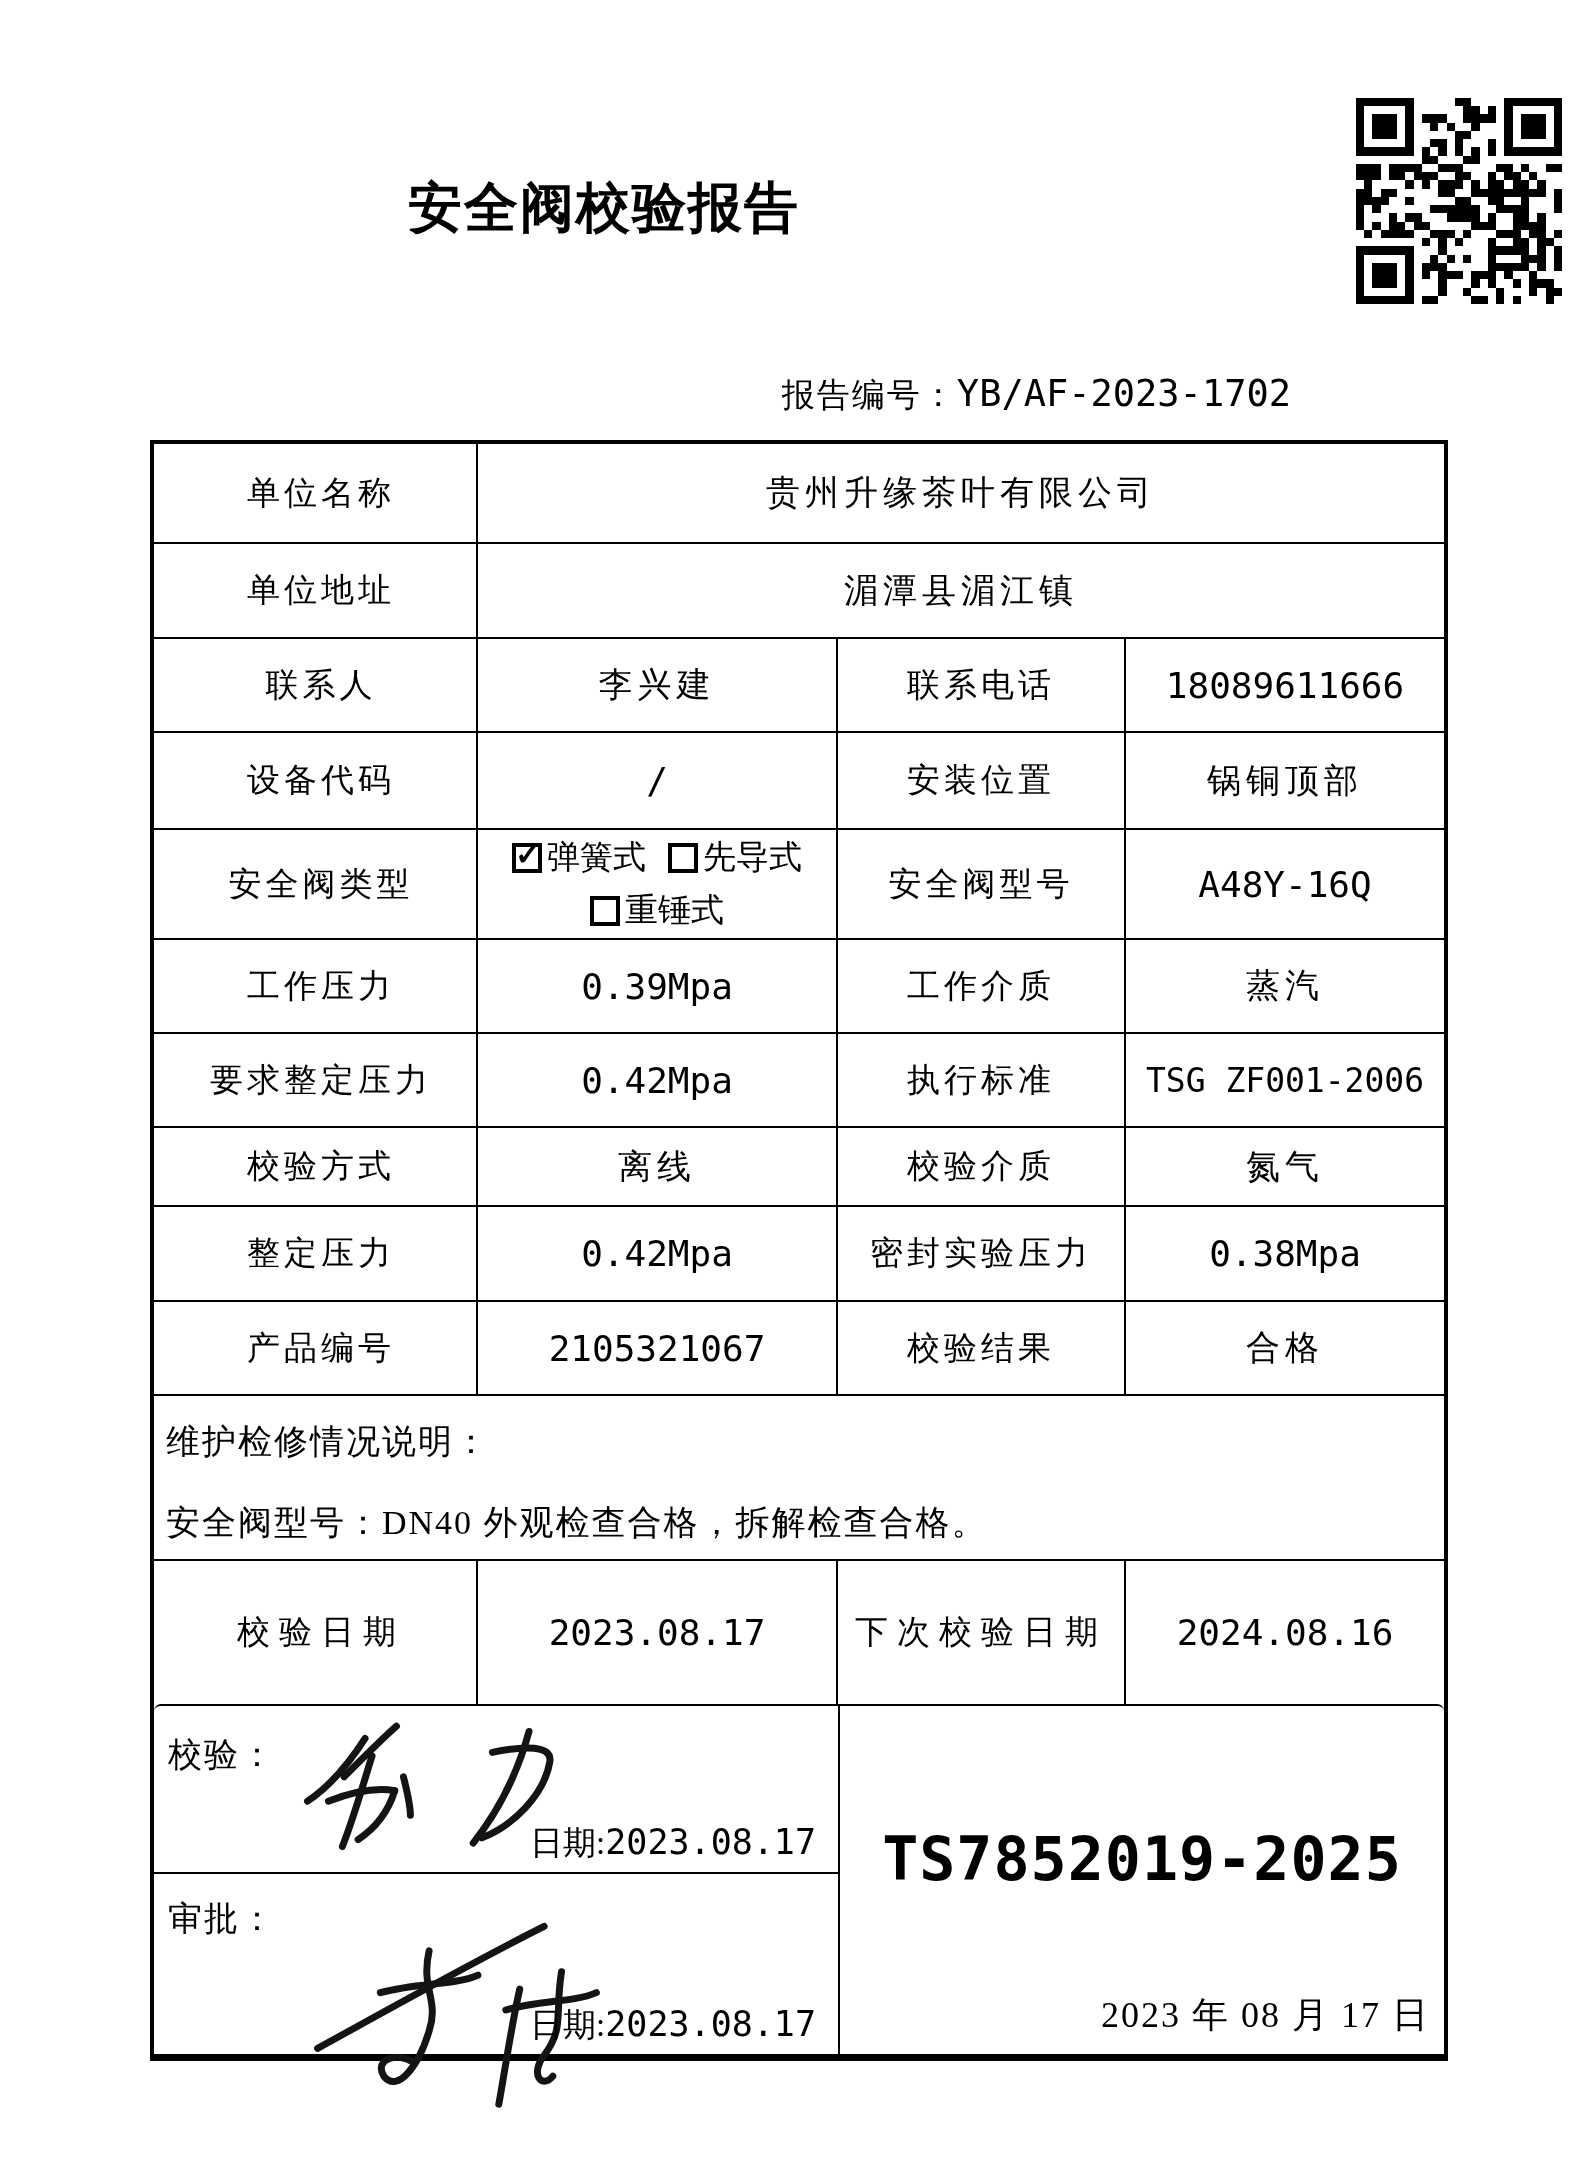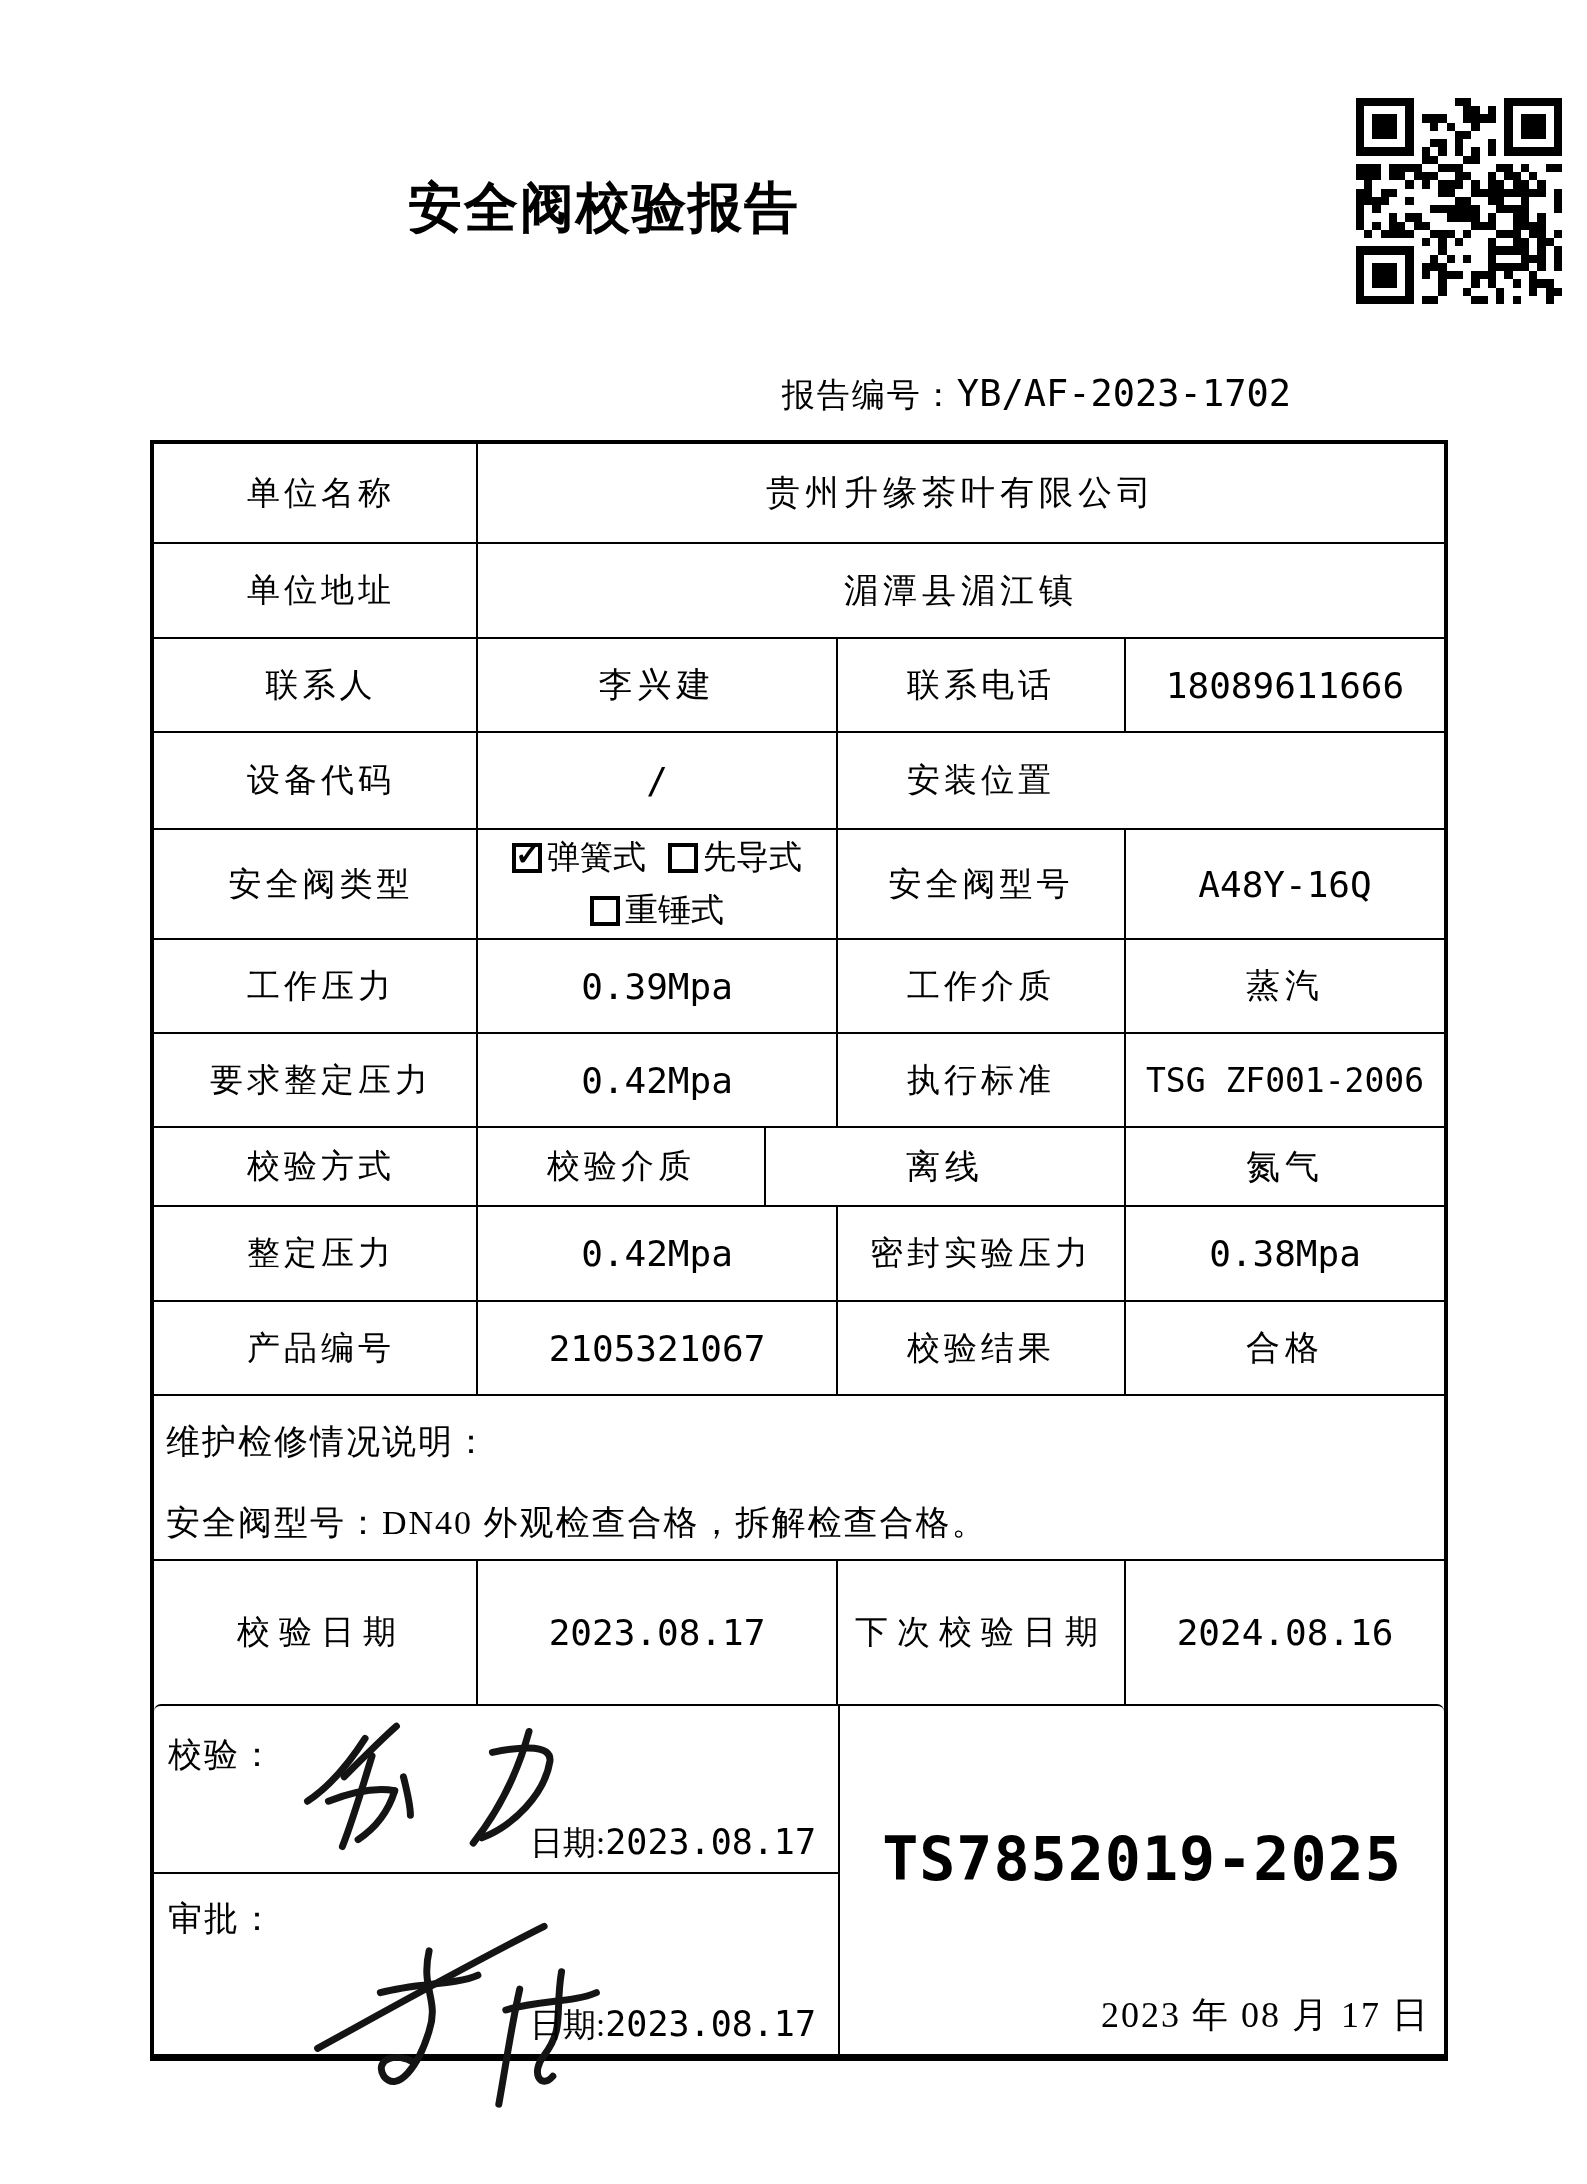--- a/index.html
+++ b/index.html
@@ -444,20 +444,21 @@
       <div class="c w1 lab">联系人</div>
       <div class="c w2 valc">李兴建</div>
       <div class="c w3 lab">联系电话</div>
       <div class="c w4 valn">18089611666</div>
     </div>
 
     <div class="tr h97">
       <div class="c w1 lab">设备代码</div>
       <div class="c w2 valn">/</div>
       <div class="c w3 lab">安装位置</div>
+      <div class="c w4 valc">锅铜顶部</div>
     </div>
 
     <div class="tr h110">
       <div class="c w1 lab">安全阀类型</div>
       <div class="c w2 opts">
         <div class="optline">
           <span class="opt">
             <span class="cbox">
                 <i>✓</i>
               </span>
@@ -492,22 +493,22 @@
 
     <div class="tr h94">
       <div class="c w1 lab">要求整定压力</div>
       <div class="c w2 valn">0.42Mpa</div>
       <div class="c w3 lab">执行标准</div>
       <div class="c w4 valn tight">TSG ZF001-2006</div>
     </div>
 
     <div class="tr h96">
       <div class="c w1 lab">校验方式</div>
+      <div class="c w2 valc">离线</div>
       <div class="c w3 lab">校验介质</div>
-      <div class="c w2 valc">离线</div>
       <div class="c w4 valc">氮气</div>
     </div>
 
     <div class="tr h95">
       <div class="c w1 lab">整定压力</div>
       <div class="c w2 valn">0.42Mpa</div>
       <div class="c w3 lab">密封实验压力</div>
       <div class="c w4 valn">0.38Mpa</div>
     </div>
 

